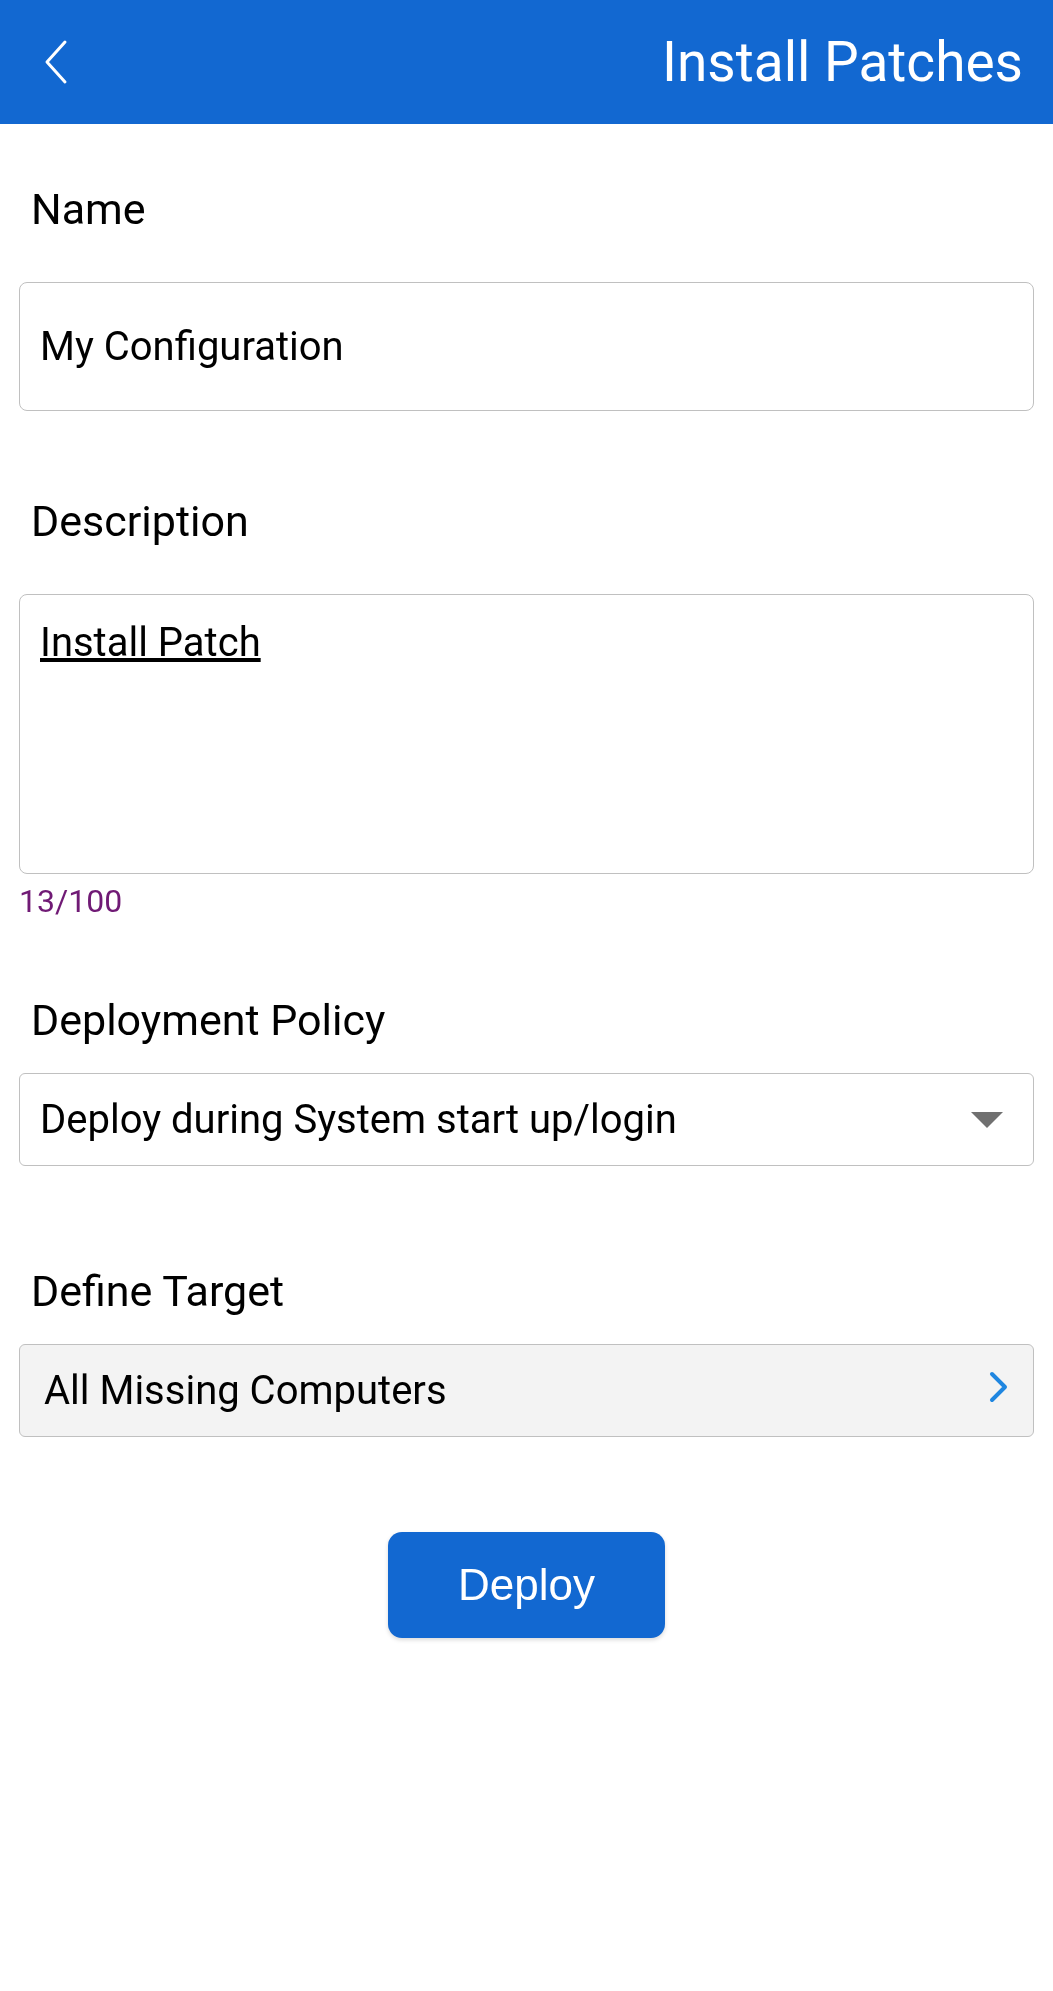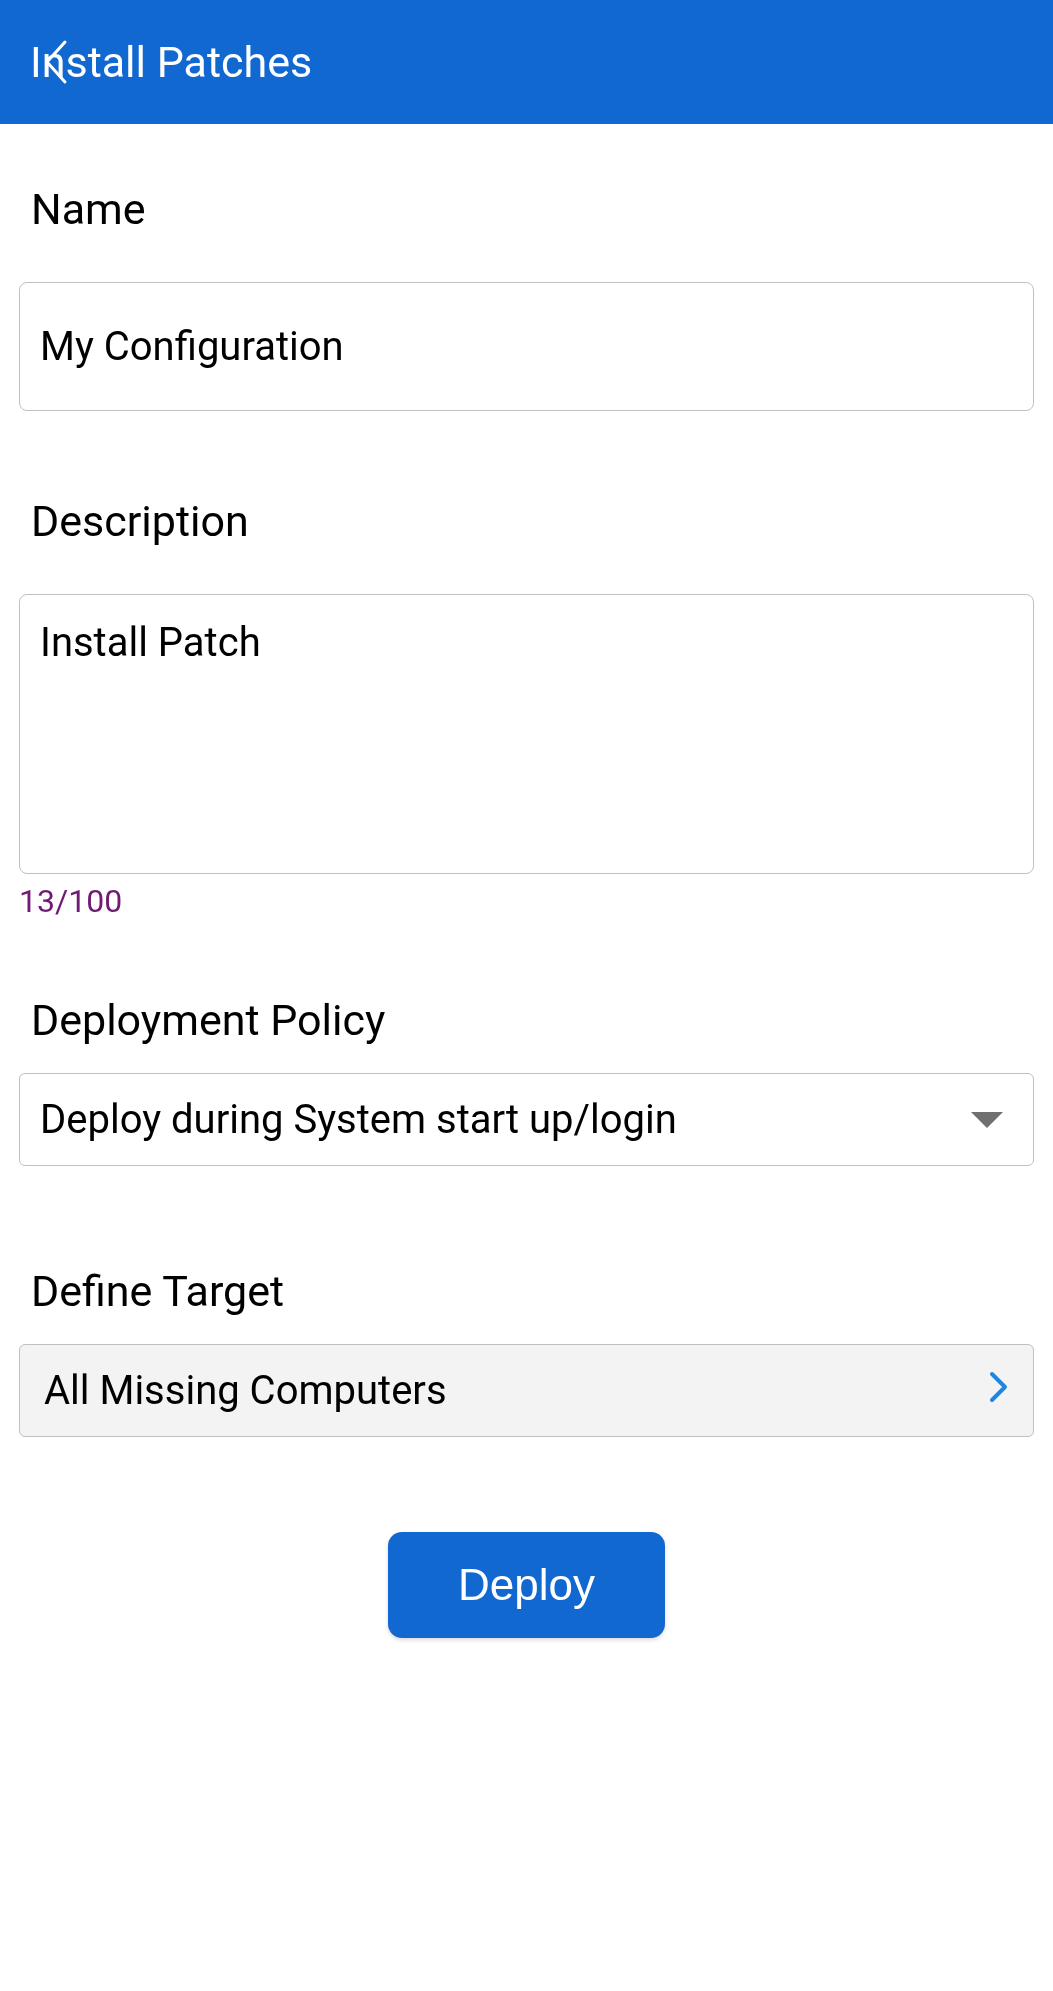--- a/index.html
+++ b/index.html
@@ -33,23 +33,23 @@
       display: flex;
       align-items: center;
       justify-content: center;
     }
     .back-button svg {
       width: 30px;
       height: 50px;
     }
     .header-title {
       color: #ffffff;
-      font-size: 43px;
+      font-size: 55px;
       font-weight: 400;
-      text-align: left;
+      text-align: right;
       width: 100%;
     }
     .content {
       padding: 60px 19px 0 19px;
     }
     .field-label {
       font-size: 43px;
       font-weight: 400;
       color: #000000;
       margin-bottom: 48px;
@@ -69,20 +69,21 @@
       width: 100%;
       border: 1px solid #c0c0c0;
       border-radius: 8px;
       padding: 24px 20px;
       font-size: 40px;
       color: #000000;
       font-family: inherit;
       background: #ffffff;
       height: 280px;
       resize: none;
+      text-decoration: underline;
     }
     .char-counter {
       text-align: left;
       font-size: 32px;
       color: #701a75;
       margin-top: 4px;
       padding-right: 10px;
     }
     .section {
       margin-bottom: 85px;

